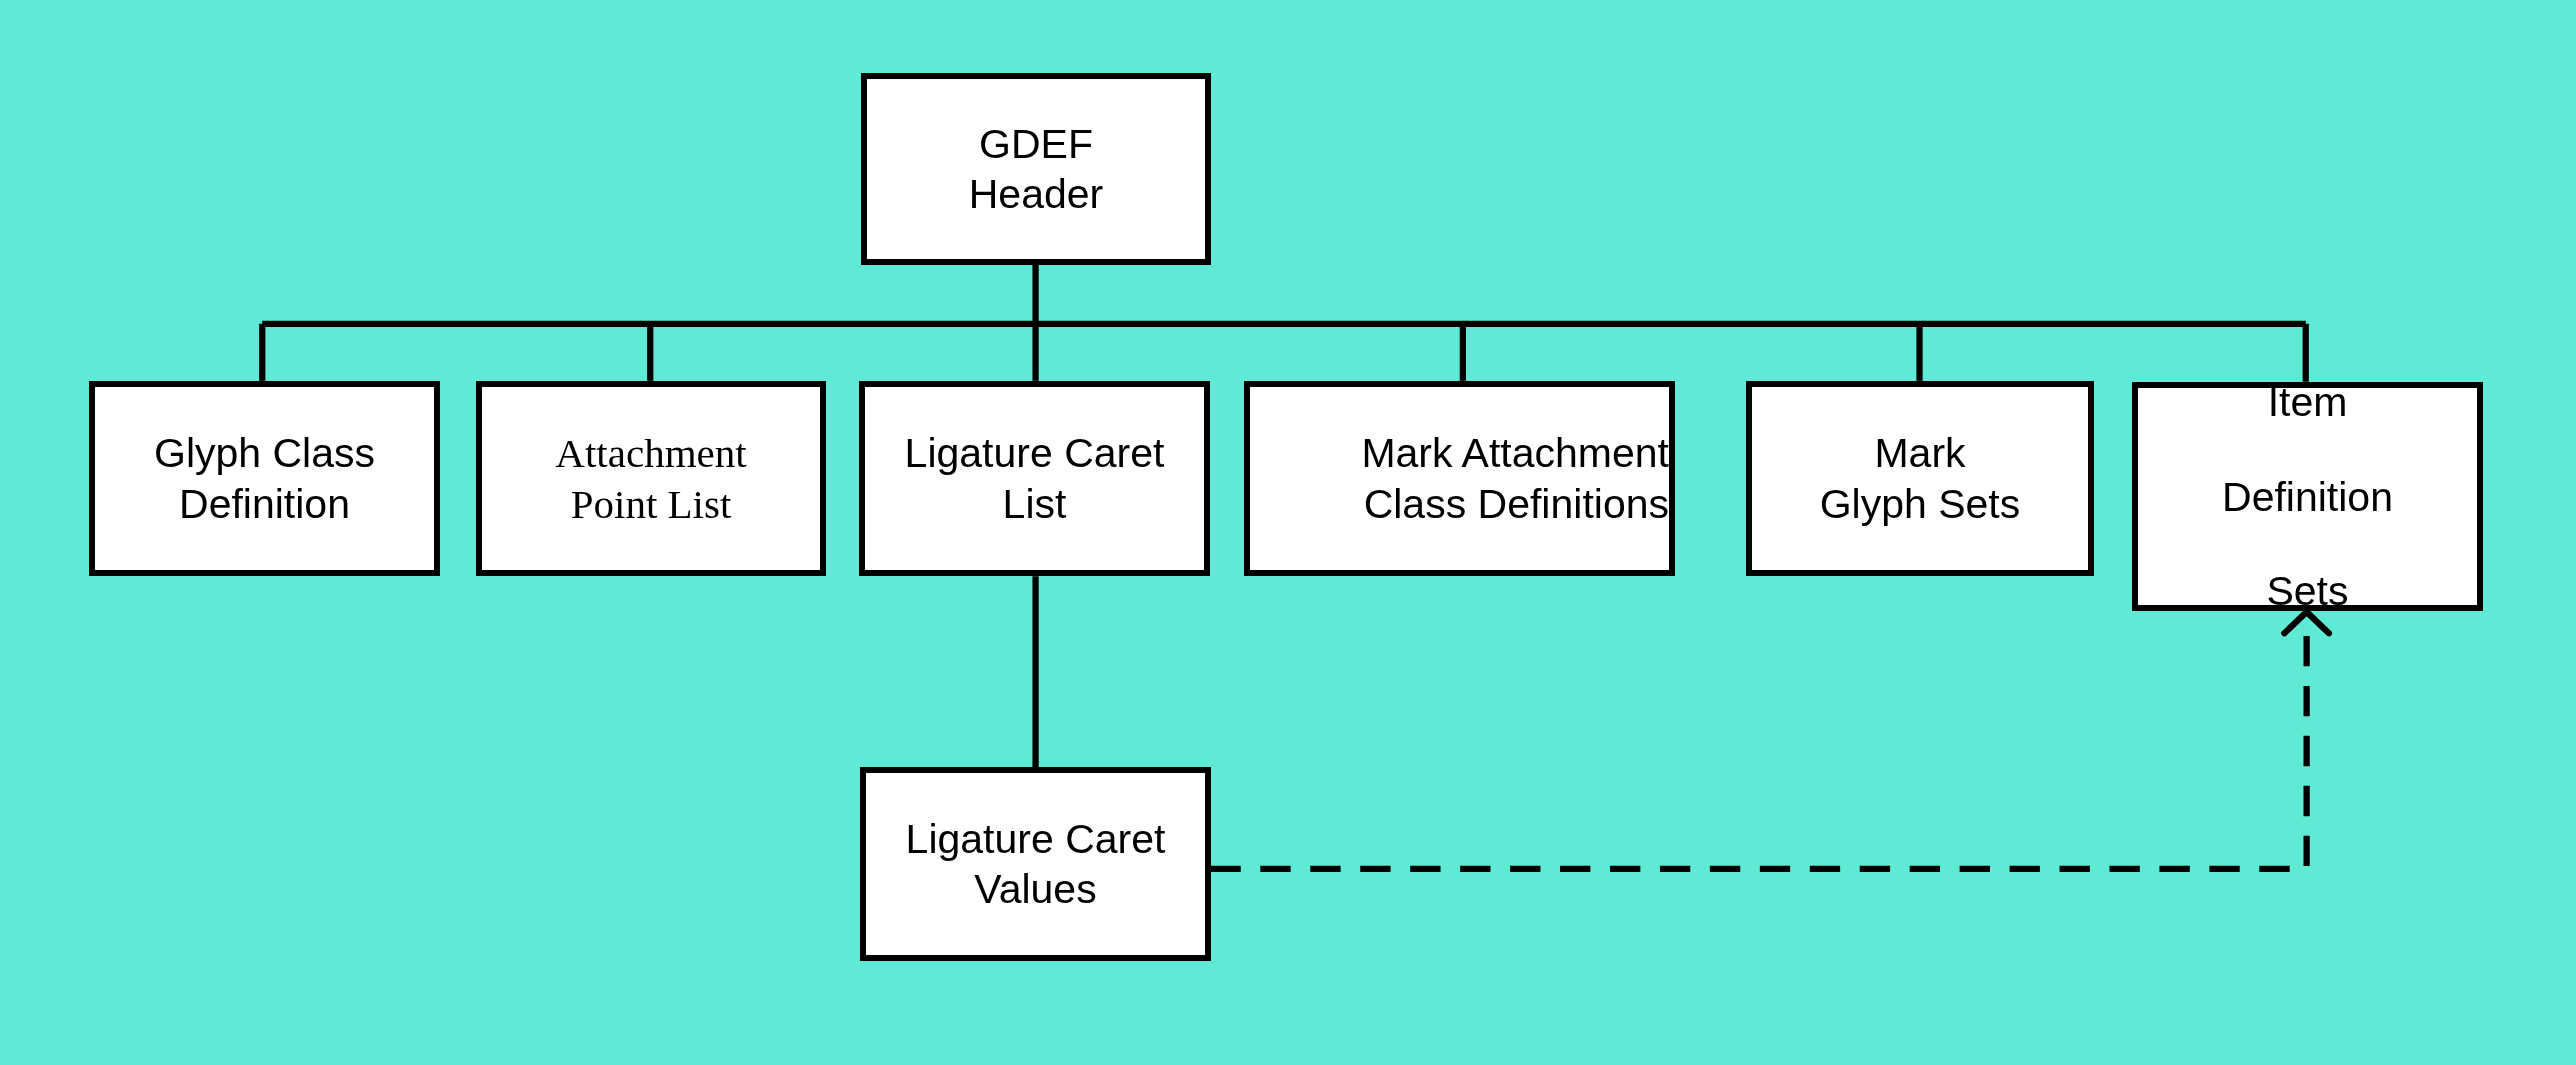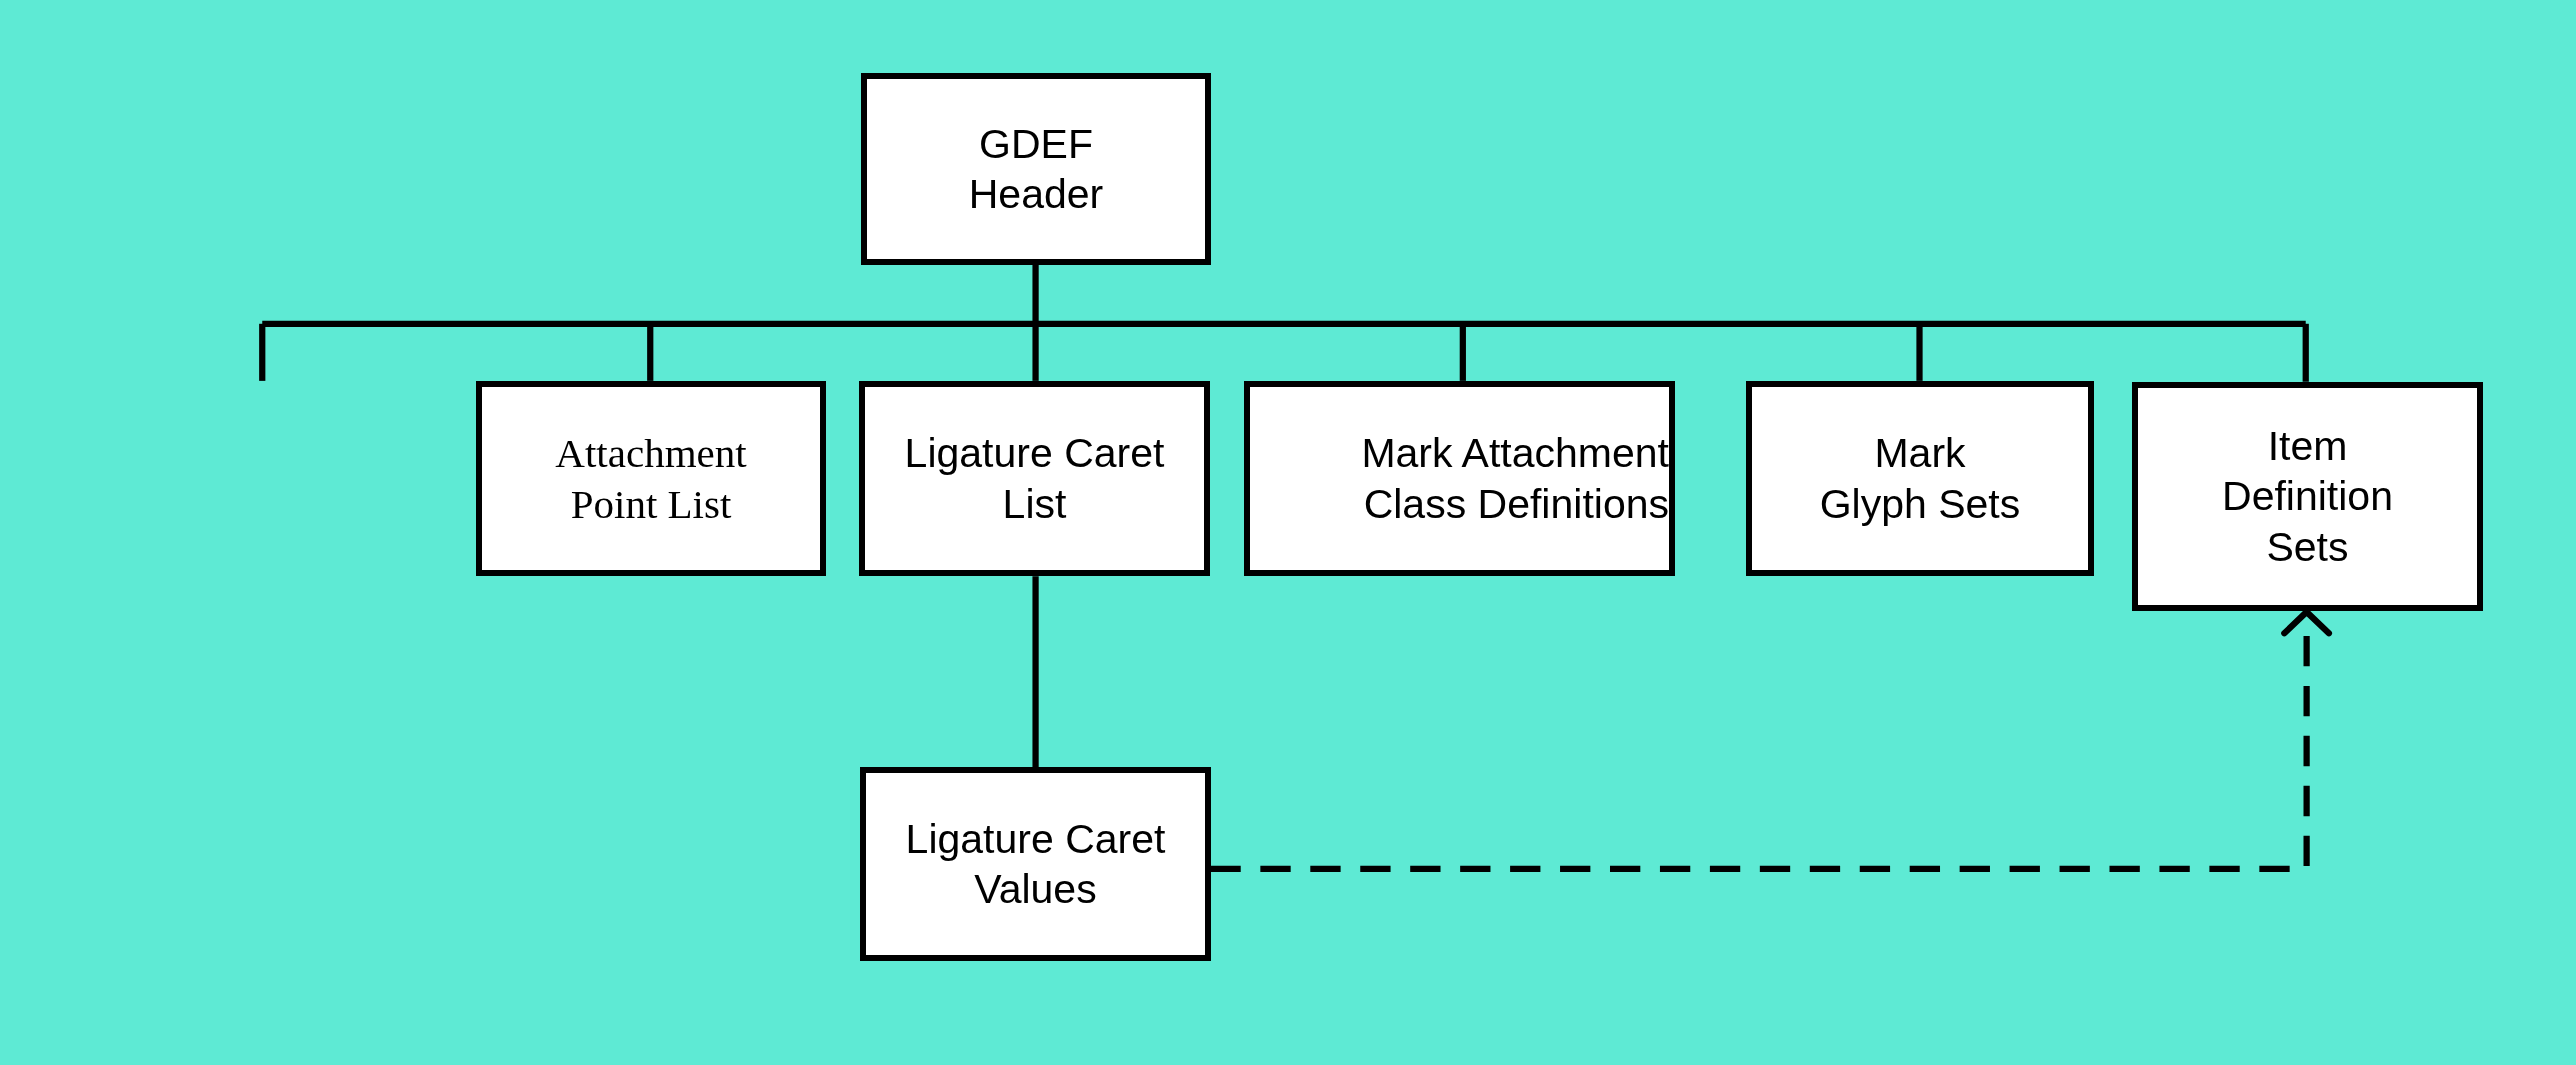--- a/index.html
+++ b/index.html
@@ -67,20 +67,24 @@
 
       <path d="M 2561 710 L 2586 686 L 2611 710" stroke-linecap="round" stroke-linejoin="miter"></path>
     </g>
   </svg>
 
   <div class="node" style="left:861px; top:73px; width:350px; height:192px;">
     <span class="line">GDEF</span>
     <span class="line">Header</span>
   </div>
 
+  <div class="node" style="left:89px; top:381px; width:351px; height:195px;">
+    <span class="line">Glyph Class</span>
+    <span class="line">Definition</span>
+  </div>
 
   <div class="node" style="left:476px; top:381px; width:350px; height:195px;font-family:Liberation Serif, serif;">
     <span class="line">Attachment</span>
     <span class="line">Point List</span>
   </div>
 
   <div class="node" style="left:859px; top:381px; width:351px; height:195px;">
     <span class="line">Ligature Caret</span>
     <span class="line">List</span>
   </div>
@@ -88,21 +92,21 @@
   <div class="node" style="left:1244px; top:381px; width:431px; height:195px;align-items:flex-end;">
     <span class="line">Mark Attachment</span>
     <span class="line">Class Definitions</span>
   </div>
 
   <div class="node" style="left:1746px; top:381px; width:348px; height:195px;text-align:center;">
     <span class="line">Mark</span>
     <span class="line">Glyph Sets</span>
   </div>
 
-  <div class="node" style="left:2132px; top:382px; width:351px; height:229px;">
+  <div class="node" style="left:2132px; top:382px; width:351px; height:229px;gap:44px;">
     <span class="line">Item</span>
     <span class="line">Definition</span>
     <span class="line">Sets</span>
   </div>
 
   <div class="node" style="left:860px; top:767px; width:351px; height:194px;">
     <span class="line">Ligature Caret</span>
     <span class="line">Values</span>
   </div>
 

